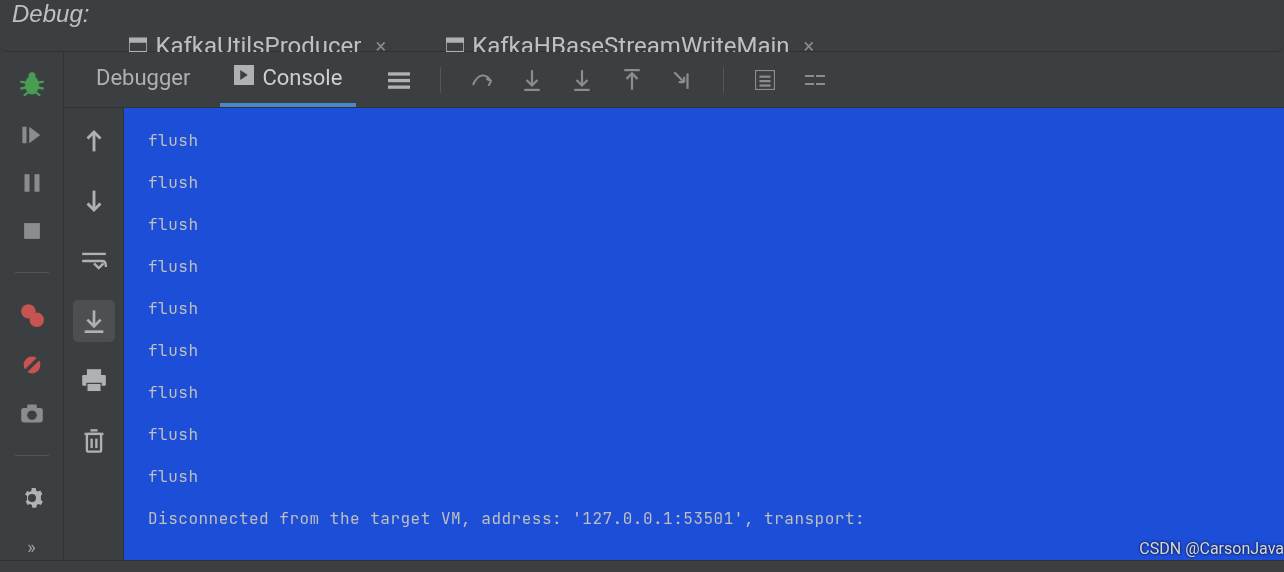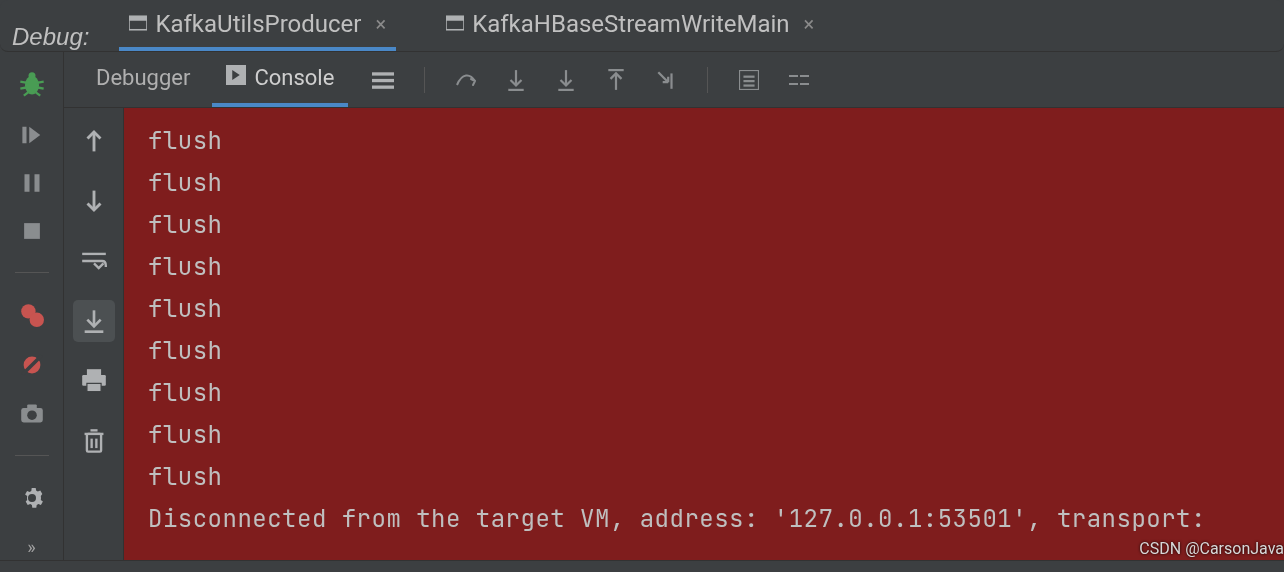--- a/index.html
+++ b/index.html
@@ -8,21 +8,21 @@
     background:#3c3f41;
     font-family:-apple-system,BlinkMacSystemFont,"Segoe UI",Roboto,sans-serif;
     color:#bbbbbb;
     font-size:20px;
     position:relative;
   }
   .icon-color{fill:#afb1b3;}
   .tab-bar{
     height:52px;
     display:flex;
-    align-items:flex-end;
+    align-items:flex-start;
     background:#3c3f41;
     border-bottom:1px solid #323232;
     padding-left:12px;
     border-radius:8px;
   }
   .debug-label{
     color:#c0c0c0;
     font-size:24px;
     font-style:italic;
     margin-right:30px;
@@ -45,21 +45,21 @@
     width:64px;background:#3c3f41;border-right:1px solid #323232;
     display:flex;flex-direction:column;align-items:center;
     padding-top:18px;gap:26px;
   }
   .left-strip .btn{width:32px;height:32px;display:flex;align-items:center;justify-content:center;cursor:pointer;}
   .sep{width:34px;height:1px;background:#555;margin:4px 0;}
   .main-col{flex:1;display:flex;flex-direction:column;min-width:0;}
   .sub-tabs{
     height:56px;display:flex;align-items:center;
     background:#3c3f41;border-bottom:1px solid #323232;
-    padding-left:18px;gap:8px;
+    padding-left:18px;gap:16px;
   }
   .subtab{
     display:flex;align-items:center;height:100%;
     padding:0 14px;gap:8px;
     color:#b0b0b0;font-size:22px;
     border-bottom:4px solid transparent;cursor:pointer;
   }
   .subtab.active{border-bottom:4px solid #4a88c7;color:#cfcfcf;}
   .toolbar-icons{display:flex;align-items:center;gap:24px;margin-left:14px;}
   .toolbar-icons .vsep{width:1px;height:26px;background:#555;margin:0 4px;}
@@ -69,23 +69,23 @@
     width:60px;background:#3c3f41;border-right:1px solid #323232;
     display:flex;flex-direction:column;align-items:center;
     padding-top:12px;gap:18px;
   }
   .console-strip .cbtn{
     width:42px;height:42px;display:flex;align-items:center;justify-content:center;
     border-radius:5px;cursor:pointer;
   }
   .console-strip .cbtn.sel{background:#4c5052;}
   .console{
-    flex:1;background:#7f1d1d;padding:12px 20px 24px 24px;
+    flex:1;background:#1d4ed8;padding:12px 20px 24px 24px;
     font-family:"JetBrains Mono","Consolas","Courier New",monospace;
-    font-size:24px;line-height:42px;color:#bfbfbf;
+    font-size:16px;line-height:42px;color:#bfbfbf;
     overflow:hidden;white-space:pre;
     letter-spacing:0.5px;
   }
   .console .line{height:42px;}
   .watermark{
     position:absolute;right:0;bottom:14px;
     color:#d8d8d8;font-size:16px;
     text-shadow:0 0 3px #000;
     pointer-events:none;
   }

